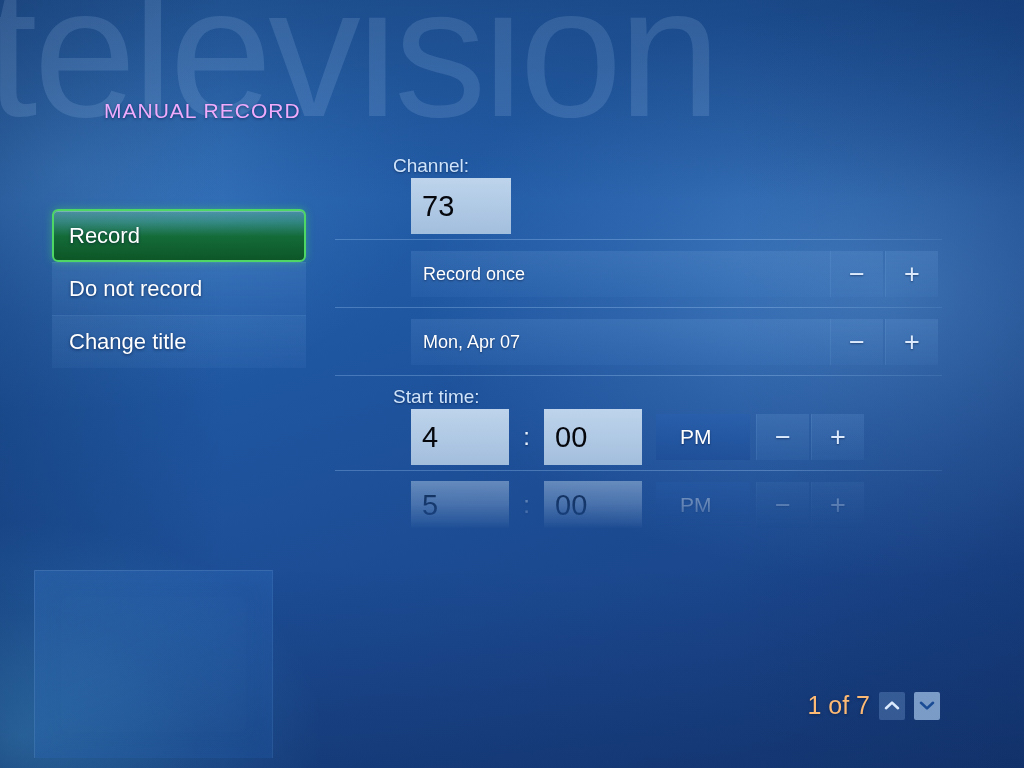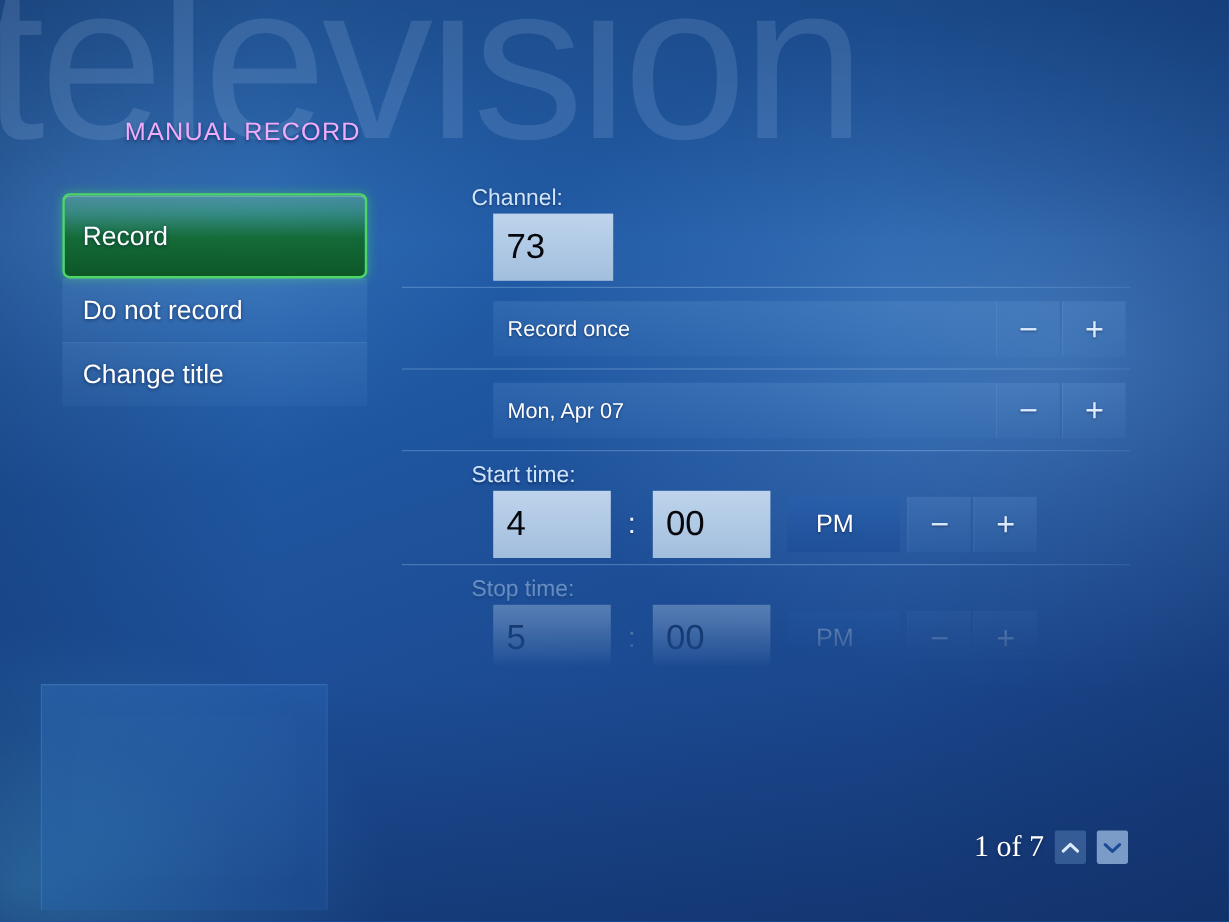--- a/index.html
+++ b/index.html
@@ -72,22 +72,23 @@
   .menu-item.selected{
     background:
       linear-gradient(to bottom,
         rgba(140,235,150,0.30) 0%,
         rgba(60,175,80,0.46) 22%,
         rgba(16,108,40,0.88) 52%,
         rgba(12,86,32,0.95) 100%);
     border:2px solid #4fd766;
     border-radius:6px;
     box-shadow:0 0 9px rgba(70,225,95,0.42), inset 0 1px 0 rgba(200,255,205,0.35);
-    height:71px;
+    height:53px;
     padding-left:15px;
+    margin-top:48px;
   }
 
   
   #preview-panel{
     position:absolute;
     left:34px; top:570px;
     width:239px; height:188px;
     background:linear-gradient(155deg, rgba(60,125,200,0.30), rgba(30,85,165,0.20));
     border-top:1px solid rgba(150,200,250,0.22);
     border-left:1px solid rgba(150,200,250,0.18);
@@ -183,23 +184,22 @@
   
   #pager{
     position:absolute;
     right:84px; bottom:48px;
     display:flex;
     align-items:center;
     gap:9px;
   }
   #pager-text{
     font-size:25px;
-    color:#ffffff;
+    color:#fdba74;
     text-shadow:0 1px 3px rgba(0,20,60,0.55);
-    font-family:Liberation Serif, serif;
   }
   .pager-btn{
     width:26px; height:28px;
     display:flex; align-items:center; justify-content:center;
     border-radius:2px;
   }
   .pager-btn.up{ background:rgba(150,195,245,0.26); }
   .pager-btn.down{ background:rgba(185,218,250,0.62); }
   .pager-btn svg{ display:block; }
 </style>
@@ -262,21 +262,20 @@
       <div class="colon">:</div>
       <div class="val-light" style="width:98px;">00</div>
       <div class="val-dark" style="width:94px; margin-left:14px; padding-left:24px;">PM</div>
       <div class="stepper" style="margin-left:6px;">−</div>
       <div class="stepper plus">+</div>
     </div>
   </div>
   <div class="divider"></div>
 
   <div class="form-row" id="row-stop">
-    <div class="row-label">Stop time:</div>
     <div class="row-controls">
       <div class="val-light" style="width:98px;">5</div>
       <div class="colon">:</div>
       <div class="val-light" style="width:98px;">00</div>
       <div class="val-dark" style="width:94px; margin-left:14px; padding-left:24px;">PM</div>
       <div class="stepper" style="margin-left:6px;">−</div>
       <div class="stepper plus">+</div>
     </div>
   </div>
 

